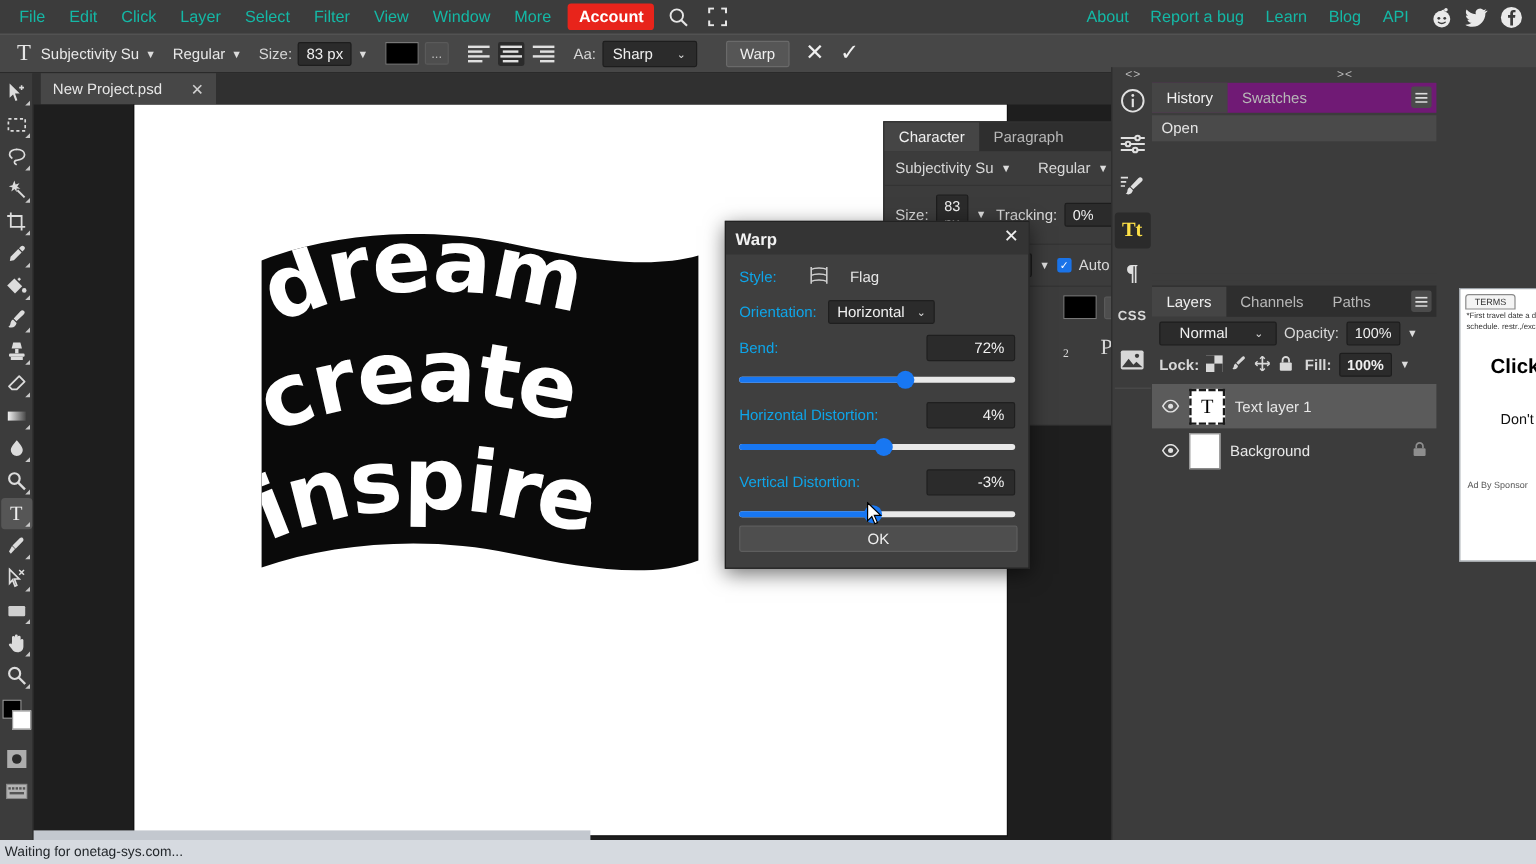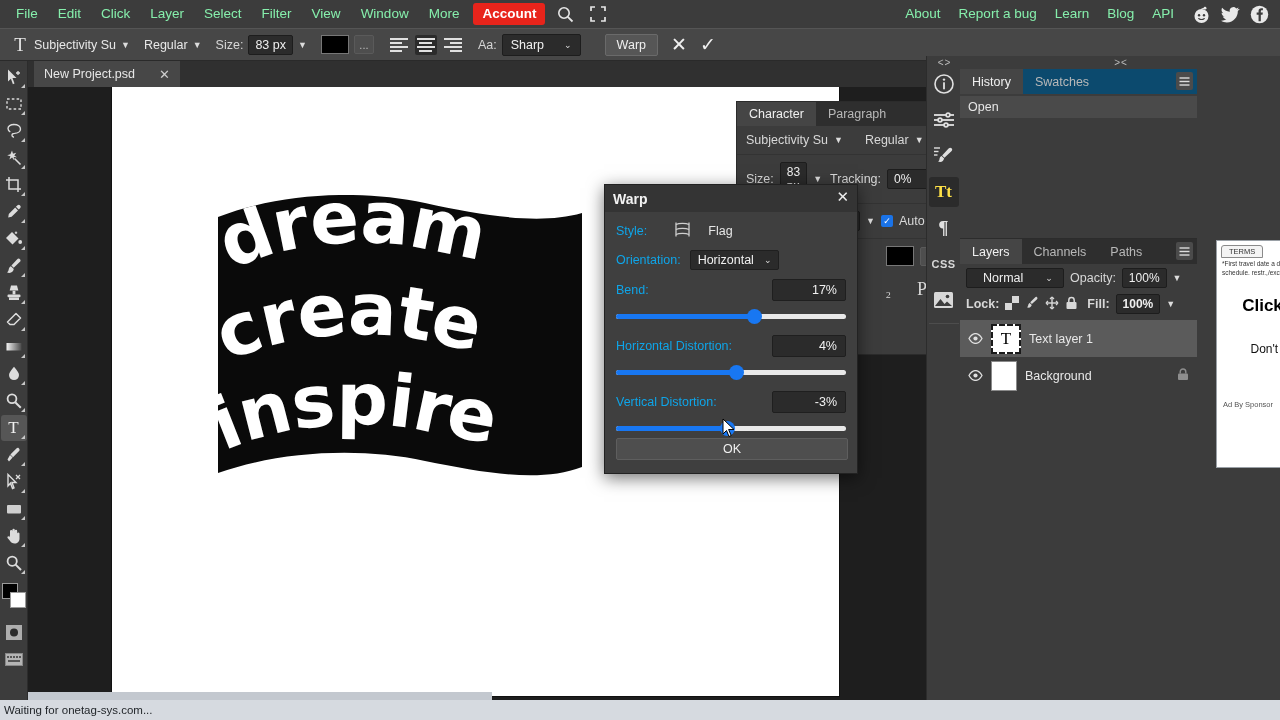--- a/index.html
+++ b/index.html
@@ -15,21 +15,21 @@
   #app { position: relative; width: 1280px; height: 720px; }
 
   
   .menubar {
     position: absolute; left: 0; top: 0; width: 1280px; height: 28px;
     background: #3c3c3c;
     display: flex; align-items: center;
   }
   .menu-left { display: flex; align-items: center; padding-left: 6px; gap: 0px; }
   .menu-item {
-    padding: 4px 10px; font-size: 13.5px; color: #86efac; cursor: default; line-height: 1;
+    padding: 4px 10px; font-size: 13.5px; color: #14b8a6; cursor: default; line-height: 1;
   }
   .menu-item.account {
     background: #e8241b; color: #fff; font-weight: bold; border-radius: 3px;
     padding: 4px 9px; margin: 0 4px;
   }
   .menu-icon { padding: 2px 8px; display: flex; align-items: center; cursor: default; }
   .menu-right { margin-left: auto; display: flex; align-items: center; padding-right: 10px; }
   .menu-right .menu-item { padding: 4px 9px; }
   .soc { width: 22px; height: 22px; margin-left: 7px; display:flex; align-items:center; justify-content:center; }
 
@@ -153,21 +153,21 @@
     width: 30px; height: 30px; display: flex; align-items: center; justify-content: center;
     margin-bottom: 6px; color: #e0e0e0;
   }
   .rail-ico.active { background: #2b2b2b; border-radius: 3px; }
   .rail-sep { width: 30px; height: 1px; background: #4d4d4d; margin: 2px 0 8px; }
 
   
   .rightcol { position: absolute; left: 960px; top: 56px; width: 320px; height: 644px; background: #3c3c3c; }
   .panel-grip { text-align: center; font-size: 10px; color: #bbb; height: 13px; line-height: 13px; letter-spacing: -1px; }
   .hist-panel { position: absolute; left: 0; top: 13px; width: 237px; height: 165px; background: #3c3c3c; }
-  .hist-head { display: flex; height: 25px; background: #0c4a6e; align-items: stretch; position: relative; }
+  .hist-head { display: flex; height: 25px; background: #701a75; align-items: stretch; position: relative; }
   .hist-burger { position: absolute; right: 4px; top: 3px; width: 17px; height: 18px; background: #4b4b4b; border-radius: 2px; display:flex; align-items:center; justify-content:center; }
   .hist-item { height: 22px; background: #4a4a4a; display: flex; align-items: center; padding-left: 8px; font-size: 12.5px; color: #e6e6e6; margin-top: 2px; }
   .hist-body { background: #3c3c3c; height: 110px; }
 
   .layers-panel { position: absolute; left: 0; top: 182px; width: 237px; height: 500px; background: #3c3c3c; border-top: 1px solid #2c2c2c; }
   .lay-head { display: flex; height: 25px; background: #2e2e2e; align-items: stretch; position: relative; }
   .lay-row1 { display: flex; align-items: center; gap: 6px; padding: 4px 6px; font-size: 12.5px; }
   .blend-select {
     background: #2b2b2b; border: 1px solid #1d1d1d; border-radius: 2px; color: #efefef;
     font-size: 12.5px; padding: 2px 16px; display: flex; align-items: center; gap: 22px; width: 98px;
@@ -794,21 +794,21 @@
       <div class="wrow">
         <span class="wlabel">Orientation:</span>
         <span class="orient-select">
           <span>Horizontal</span>
           <span class="caret">⌄</span>
         </span>
       </div>
 
       <div class="wrow">
         <span class="wlabel">Bend:</span>
-        <span class="valbox">17%</span>
+        <span class="valbox">72%</span>
       </div>
       <div class="slider">
         <div class="track"></div>
         <div class="fill" style="width:138px"></div>
         <div class="knob" style="left:138px"></div>
       </div>
 
       <div class="wrow">
         <span class="wlabel">Horizontal Distortion:</span>
         <span class="valbox">4%</span>

